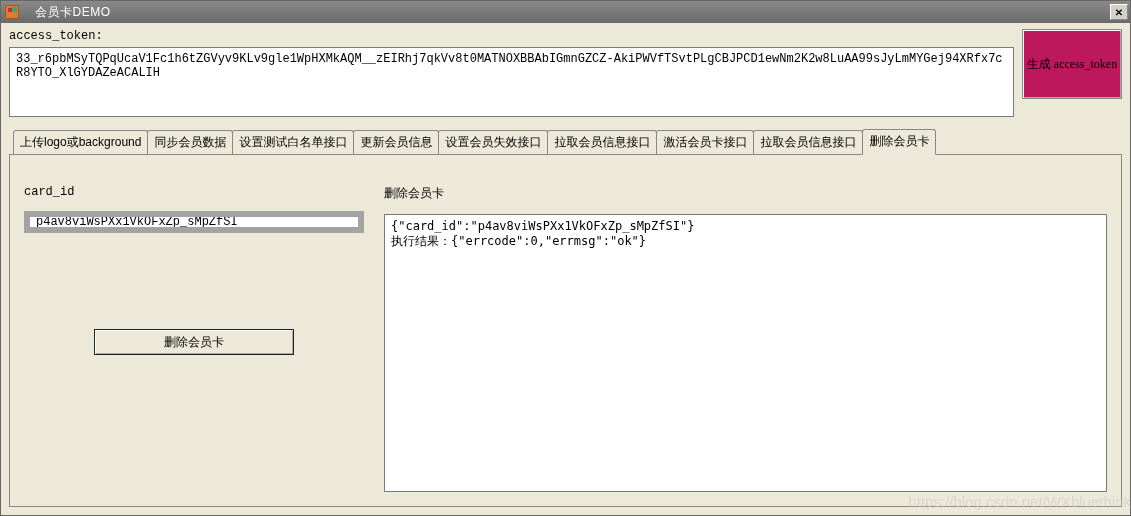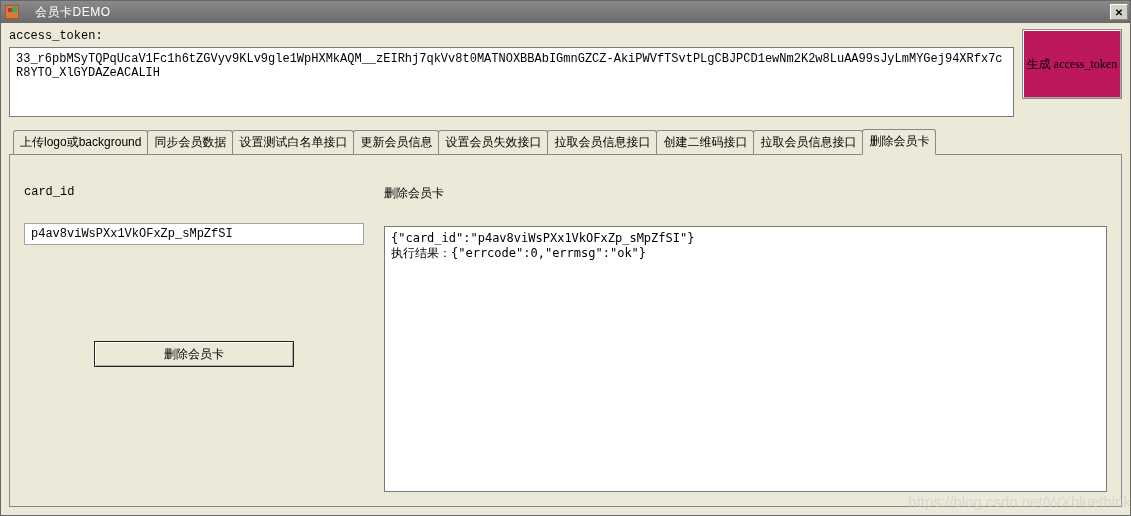--- a/index.html
+++ b/index.html
@@ -134,27 +134,27 @@
   display: flex;
   gap: 20px;
 }
 .left-col {
   width: 340px;
   display: flex;
   flex-direction: column;
 }
 .field-label {
   font-family: Consolas, "Courier New", monospace;
-  margin-bottom: 24px;
+  margin-bottom: 12px;
 }
 .text-input {
   width: 100%;
   height: 22px;
   background: #fff;
-  border: 1px solid #a3a3a3;
+  border: 6px solid #a3a3a3;
   padding: 2px 6px;
   font-family: Consolas, "Courier New", monospace;
   font-size: 12px;
 }
 .delete-btn {
   width: 200px;
   height: 26px;
   margin-top: 96px;
   align-self: center;
   background: #ece9d8;
@@ -212,21 +212,21 @@
 access_token</button>
     </div>
 
     <div class="tabs" id="tabs">
         <div class="tab">上传logo或background</div>
         <div class="tab">同步会员数据</div>
         <div class="tab">设置测试白名单接口</div>
         <div class="tab">更新会员信息</div>
         <div class="tab">设置会员失效接口</div>
         <div class="tab">拉取会员信息接口</div>
-        <div class="tab">创建二维码接口</div>
+        <div class="tab">激活会员卡接口</div>
         <div class="tab">拉取会员信息接口</div>
         <div class="tab active">删除会员卡</div>
       </div>
 
     <div class="tab-panel">
       <div class="left-col">
         <div class="field-label">card_id</div>
         <input class="text-input" type="text" value="p4av8viWsPXx1VkOFxZp_sMpZfSI" style="">
         <button class="delete-btn">删除会员卡</button>
       </div>

